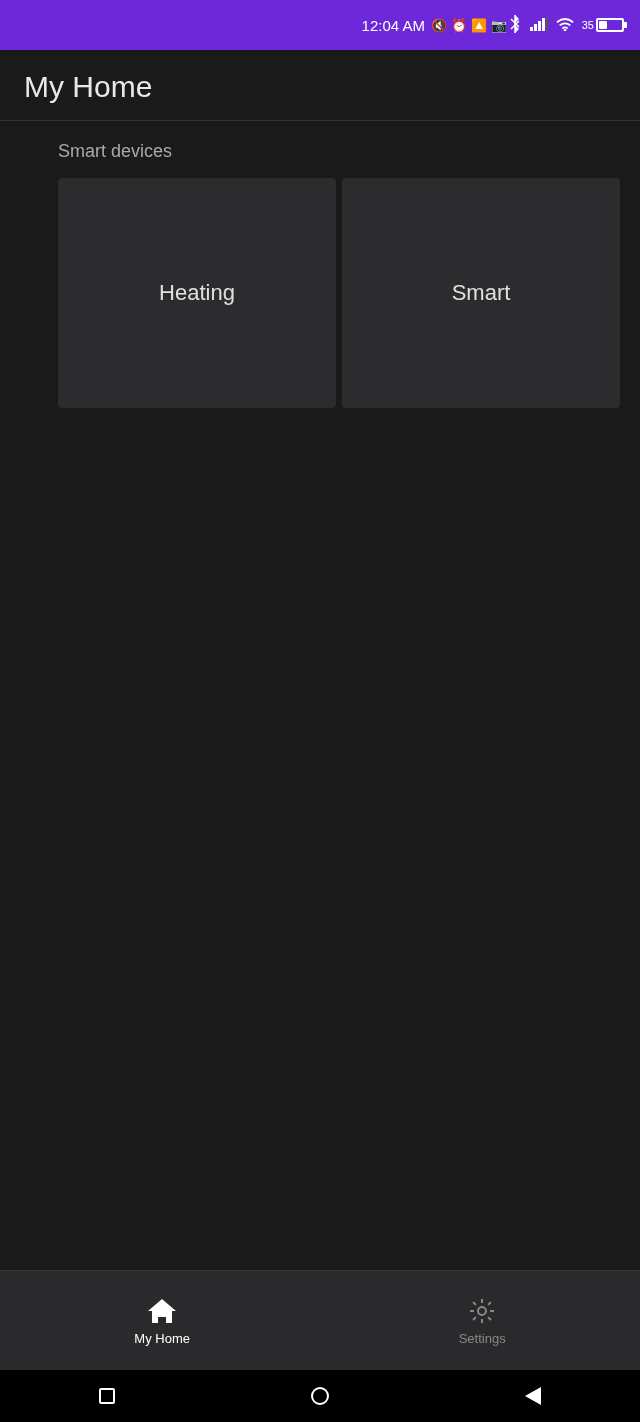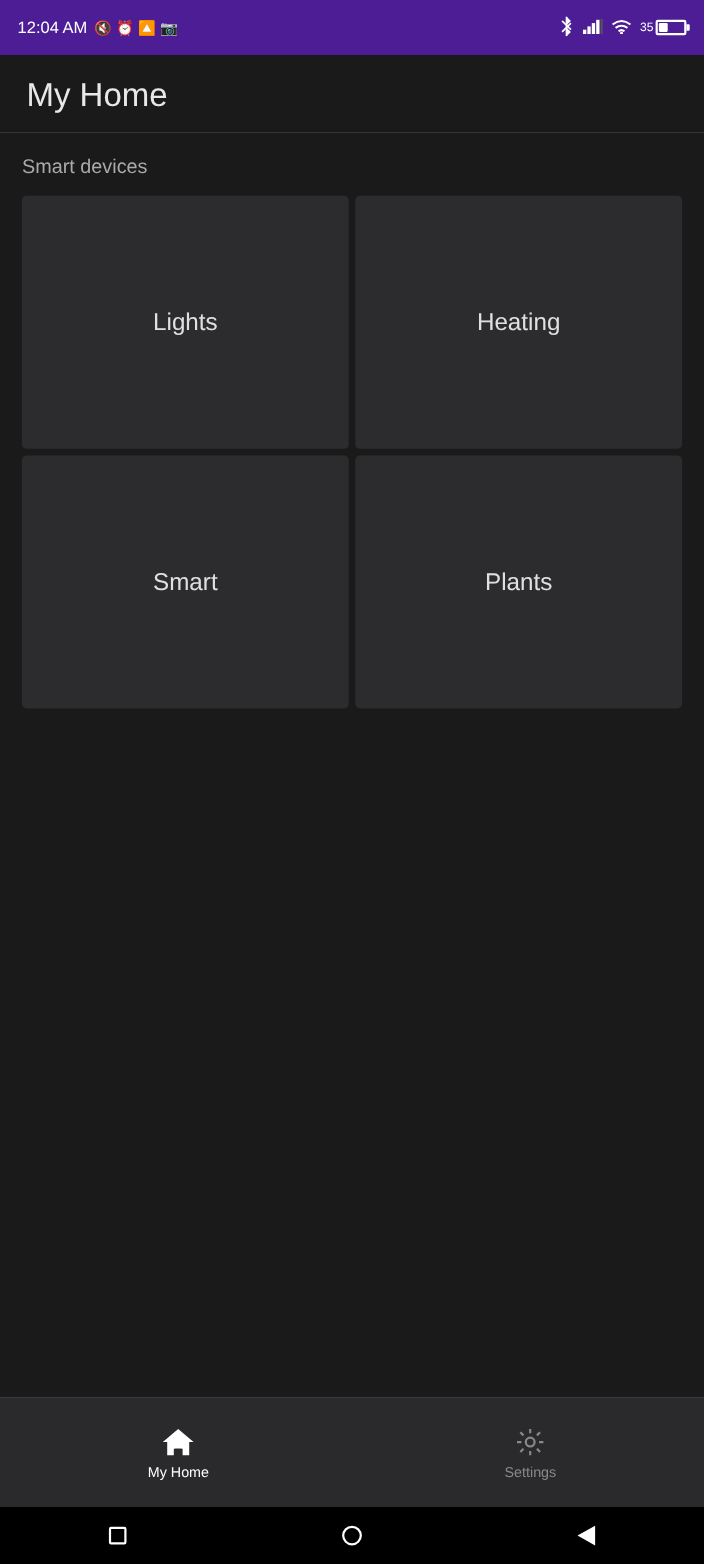--- a/index.html
+++ b/index.html
@@ -11,25 +11,25 @@
       background: #1a1a1a;
       font-family: 'Segoe UI', sans-serif;
       color: #ffffff;
       display: flex;
       flex-direction: column;
       overflow: hidden;
     }
 
     
     .status-bar {
-      background: #4c1d95;
+      background: #6d28d9;
       height: 50px;
       display: flex;
       align-items: center;
-      justify-content: space-between;
+      justify-content: flex-end;
       padding: 0 16px;
       flex-shrink: 0;
     }
 
     .status-left {
       display: flex;
       align-items: center;
       gap: 6px;
       font-size: 15px;
       font-weight: 500;
@@ -110,20 +110,21 @@
       background: #333333;
       margin: 0;
       flex-shrink: 0;
     }
 
     
     .main-content {
       flex: 1;
       padding: 20px 20px 0 20px;
       overflow: hidden;
+      margin-left: 38px;
     }
 
     .section-label {
       font-size: 18px;
       font-weight: 300;
       color: #aaaaaa;
       margin-bottom: 16px;
     }
 
     
@@ -292,35 +293,29 @@
   <h1 class="page-title">My Home</h1>
 </div>
 
 <div class="divider"></div>
 
 <div class="main-content">
   <div class="section-label">Smart devices</div>
 
   <div class="device-grid">
 
-    <div class="device-card">
-      <span class="device-card-label">Lights</span>
-    </div>
 
     <div class="device-card">
       <span class="device-card-label">Heating</span>
     </div>
 
     <div class="device-card">
       <span class="device-card-label">Smart</span>
     </div>
 
-    <div class="device-card">
-      <span class="device-card-label">Plants</span>
-    </div>
   </div>
 </div>
 
 <div class="bottom-nav">
 
   <div class="nav-item">
     <div class="nav-icon">
       <svg width="32" height="32" viewBox="0 0 32 32" fill="white">
         <path d="M16 4 L30 16 L26 16 L26 28 L20 28 L20 22 L12 22 L12 28 L6 28 L6 16 L2 16 Z"></path>
         <rect x="13" y="22" width="6" height="6" fill="#2a2a2c"></rect>

